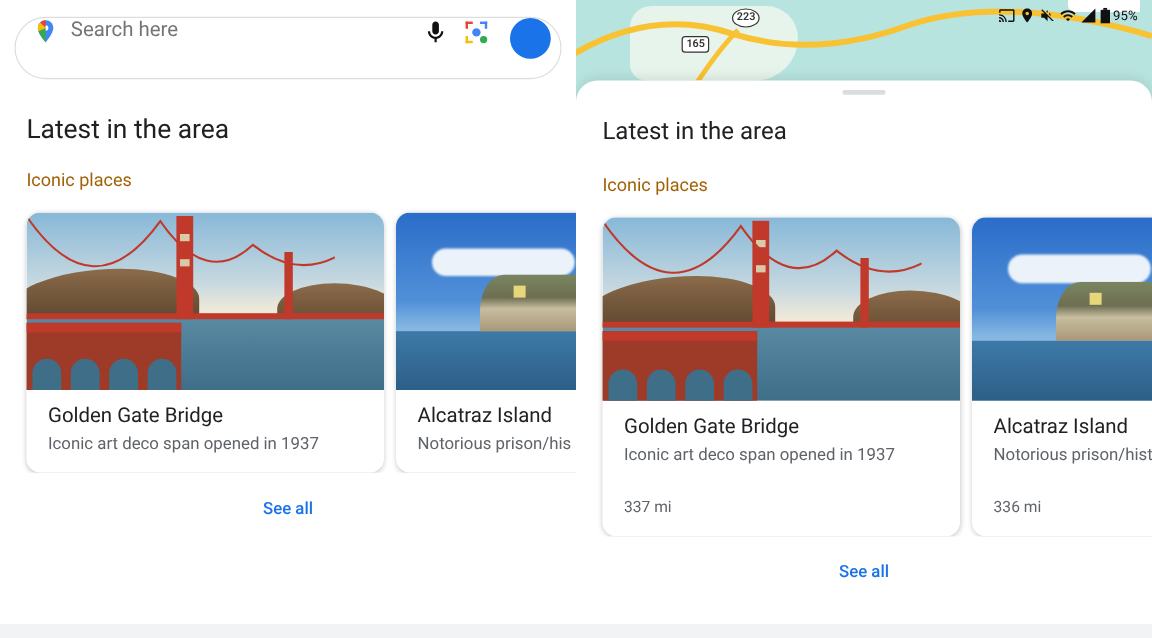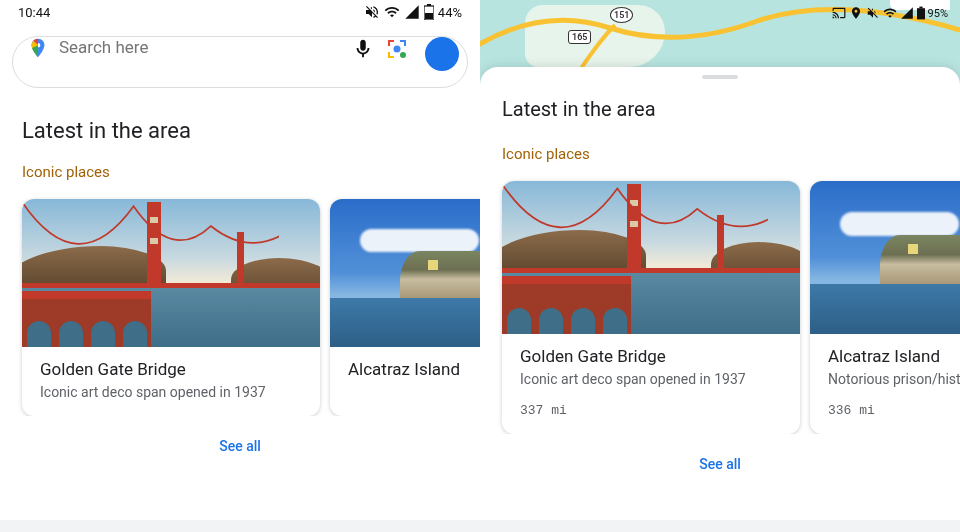--- a/index.html
+++ b/index.html
@@ -17,21 +17,21 @@
 
 .section-title { font-size: 22px; color: #202124; font-weight: 400; padding: 0 22px; margin-top: 30px; }
 .sub-title { font-size: 15px; color: #a16207; font-weight: 400; padding: 0 22px; margin-top: 20px; }
 
 .scroller { display: flex; gap: 10px; padding: 18px 0 0 22px; overflow: hidden; }
 .card { width: 298px; flex-shrink: 0; border-radius: 12px; overflow: hidden; box-shadow: 0 1px 4px rgba(0,0,0,0.2); background: #fff; }
 .card .photo { width: 100%; height: 148px; position: relative; }
 .card .info { padding: 12px 18px 16px 18px; }
 .card .pname { font-size: 17px; color: #202124; margin-bottom: 5px; }
 .card .pdesc { font-size: 14px; color: #5f6368; white-space: nowrap; overflow: hidden; }
-.card .pdist { font-size: 13px; color: #5f6368; margin-top: 16px; font-family: Liberation Mono, monospace; }
+.card .pdist { font-size: 13px; color: #5f6368; margin-top: 29px; }
 
 .seeall { text-align: center; color: #1a73e8; font-size: 14px; font-weight: 500; margin-top: 22px; cursor: pointer; }
 .bottom-strip { position: absolute; bottom: 0; left: 0; right: 0; height: 12px; background: #f1f3f4; }
 
 
 .mapbg { position: absolute; inset: 0; background:
   linear-gradient(180deg, #b8e4df 0%, #b8e4df 45%, transparent 46%),
   linear-gradient(100deg, #d7f0e9 0%, #d7f0e9 28%, #eef6ed 28%, #eef6ed 100%);
 }
 .mapbg::before { content: ""; position: absolute; left: 45px; top: 5px; width: 140px; height: 62px; background: #e6f4eb; border-radius: 40px 60px 80px 30px; }
@@ -71,40 +71,20 @@
 .al-water { position: absolute; left: 0; right: 0; bottom: 0; height: 33%; background: linear-gradient(180deg, #3d79a8 0%, #2d5f87 100%); }
 .al-island { position: absolute; right: -10px; bottom: 33%; width: 80%; height: 32%; background: linear-gradient(180deg, #7a8560 0%, #6d6f52 40%, #c8bda0 60%, #a89878 100%); border-radius: 20px 40% 0 0 / 30px 80% 0 0; }
 .al-bldg { position: absolute; left: 12%; bottom: 60%; width: 10px; height: 10px; background: #e8d77a; }
 
 svg { display: block; }
 </style>
 </head>
 <body>
 
 <div class="panel">
-  <div class="statusbar">
-    <span>10:44</span>
-    <div class="right">
-      <svg width="16" height="16" viewBox="0 0 24 24">
-          <path fill="#111" d="M16.5 12c0-1.8-1-3.3-2.5-4v2.2l2.4 2.4c.1-.2.1-.4.1-.6zM19 12c0 .9-.2 1.8-.5 2.6l1.5 1.5c.6-1.2 1-2.6 1-4.1 0-4.3-3-7.9-7-8.8v2.1c2.9.9 5 3.5 5 6.7zM4.3 3L3 4.3 7.7 9H3v6h4l5 5v-6.7l4.3 4.3c-.7.5-1.4.9-2.3 1.1v2.1c1.4-.3 2.6-.9 3.7-1.8l2 2L21 19.7l-9-9L4.3 3zM12 4L9.9 6.1 12 8.2V4z"></path>
-        </svg>
-      <svg width="16" height="16" viewBox="0 0 24 24">
-          <path fill="#111" d="M1 9l2 2c5-5 13-5 18 0l2-2C16.9 2.9 7.1 2.9 1 9zm8 8l3 3 3-3c-1.7-1.7-4.3-1.7-6 0zm-4-4l2 2c2.8-2.8 7.2-2.8 10 0l2-2c-3.9-3.9-10.1-3.9-14 0z"></path>
-        </svg>
-      <svg width="16" height="16" viewBox="0 0 24 24">
-          <path fill="#111" d="M2 22h20V2z"></path>
-        </svg>
-      <svg width="10" height="16" viewBox="0 0 10 16">
-          <rect x="0" y="2" width="10" height="14" fill="none" stroke="#111" stroke-width="1.2"></rect>
-          <rect x="3" y="0" width="4" height="2" fill="#111"></rect>
-          <rect x="1" y="9" width="8" height="6" fill="#111"></rect>
-        </svg>
-      <span>44%</span>
-    </div>
-  </div>
 
   <div class="searchbar">
     <svg class="gicon" viewBox="0 0 24 24">
         <path fill="#4285F4" d="M12 2C8 2 5 5 5 9c0 5 7 13 7 13s7-8 7-13c0-4-3-7-7-7z"></path>
         <circle cx="12" cy="9" r="2.5" fill="#fff"></circle>
         <path fill="#EA4335" d="M12 2c-2 0-3.8.8-5 2.2L12 9V2z"></path>
         <path fill="#FBBC04" d="M7 4.2C5.8 5.5 5 7.2 5 9c0 1.5.6 3.2 1.5 5L12 9 7 4.2z"></path>
         <path fill="#34A853" d="M12 22s-5.5-6.3-6.5-10L12 9v13z"></path>
       </svg>
     <input placeholder="Search here" style="">
@@ -164,36 +144,37 @@
           <div class="al-sky"></div>
             <div class="al-cloud"></div>
           <div class="al-water"></div>
           <div class="al-island">
               <div class="al-bldg"></div>
             </div>
         </div>
       </div>
       <div class="info">
         <div class="pname">Alcatraz Island</div>
+        <div class="pdesc">Notorious prison/his</div>
       </div>
     </div>
   </div>
 
   <div class="seeall">See all</div>
   <div class="bottom-strip"></div>
 </div>
 
 <div class="panel">
   <div class="mapbg">
     <svg class="route" viewBox="0 0 480 67">
         <path d="M-10 50 Q 60 5 130 28 Q 200 50 280 20 Q 360 -5 480 30" stroke="#f9c232" stroke-width="5" fill="none"></path>
         <path d="M100 70 Q 120 40 135 25" stroke="#f9c232" stroke-width="4" fill="none"></path>
       </svg>
     <div class="shield" style="left:88px; top:30px;">165</div>
-    <div class="shield" style="left:130px; top:7px; border-radius:50%; padding:2px 3px;">151</div>
+    <div class="shield" style="left:130px; top:7px; border-radius:50%; padding:2px 3px;">223</div>
   </div>
   <div class="statusbar2">
     <svg width="14" height="14" viewBox="0 0 24 24">
         <path fill="#111" d="M21 3H3c-1.1 0-2 .9-2 2v3h2V5h18v14h-7v2h7c1.1 0 2-.9 2-2V5c0-1.1-.9-2-2-2zM1 18v3h3c0-1.7-1.3-3-3-3zm0-4v2c2.8 0 5 2.2 5 5h2c0-3.9-3.1-7-7-7zm0-4v2c5 0 9 4 9 9h2c0-6.1-4.9-11-11-11z"></path>
       </svg>
     <svg width="14" height="14" viewBox="0 0 24 24">
         <path fill="#111" d="M12 2C8 2 5 5 5 9c0 5 7 13 7 13s7-8 7-13c0-4-3-7-7-7zm0 9.5c-1.4 0-2.5-1.1-2.5-2.5S10.6 6.5 12 6.5 14.5 7.6 14.5 9 13.4 11.5 12 11.5z"></path>
       </svg>
     <svg width="14" height="14" viewBox="0 0 24 24">
         <path fill="#111" d="M16.5 12c0-1.8-1-3.3-2.5-4v2.2l2.4 2.4c.1-.2.1-.4.1-.6zM4.3 3L3 4.3 7.7 9H3v6h4l5 5v-6.7l4.3 4.3 2 2L21 19.7 4.3 3zM12 4L9.9 6.1 12 8.2V4z"></path>

